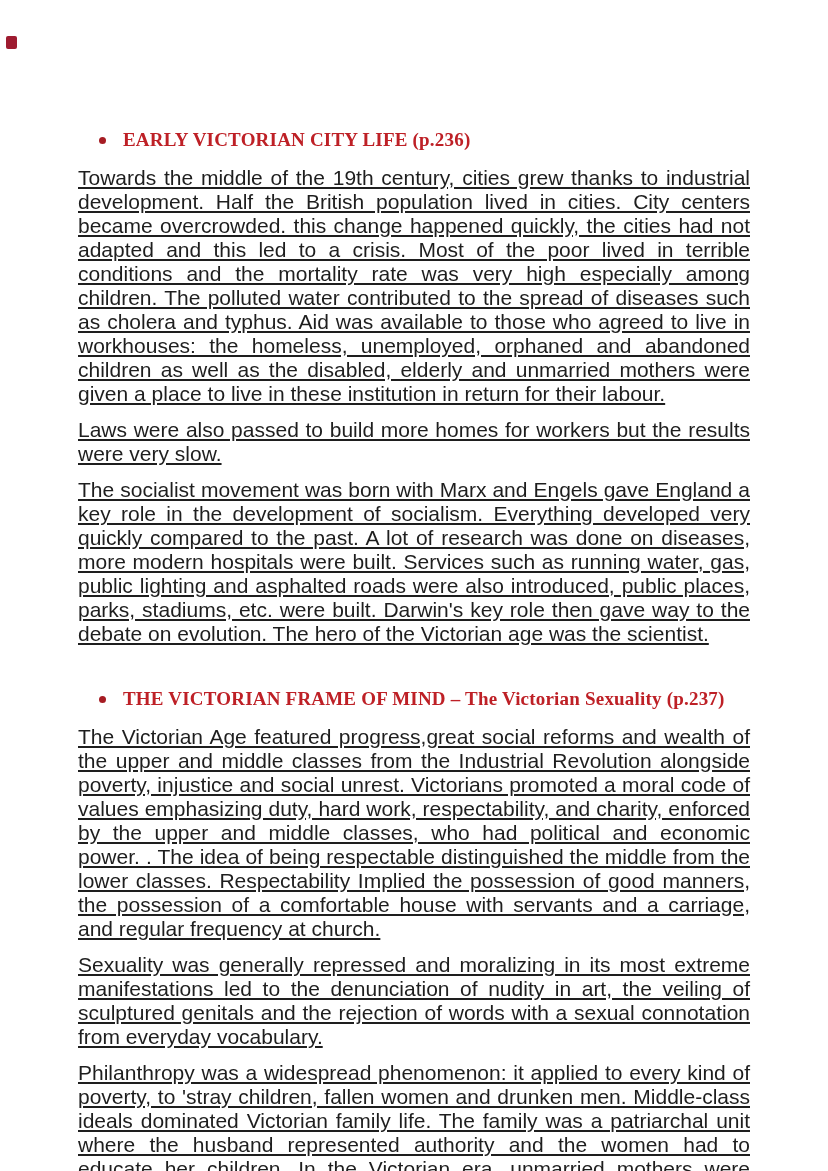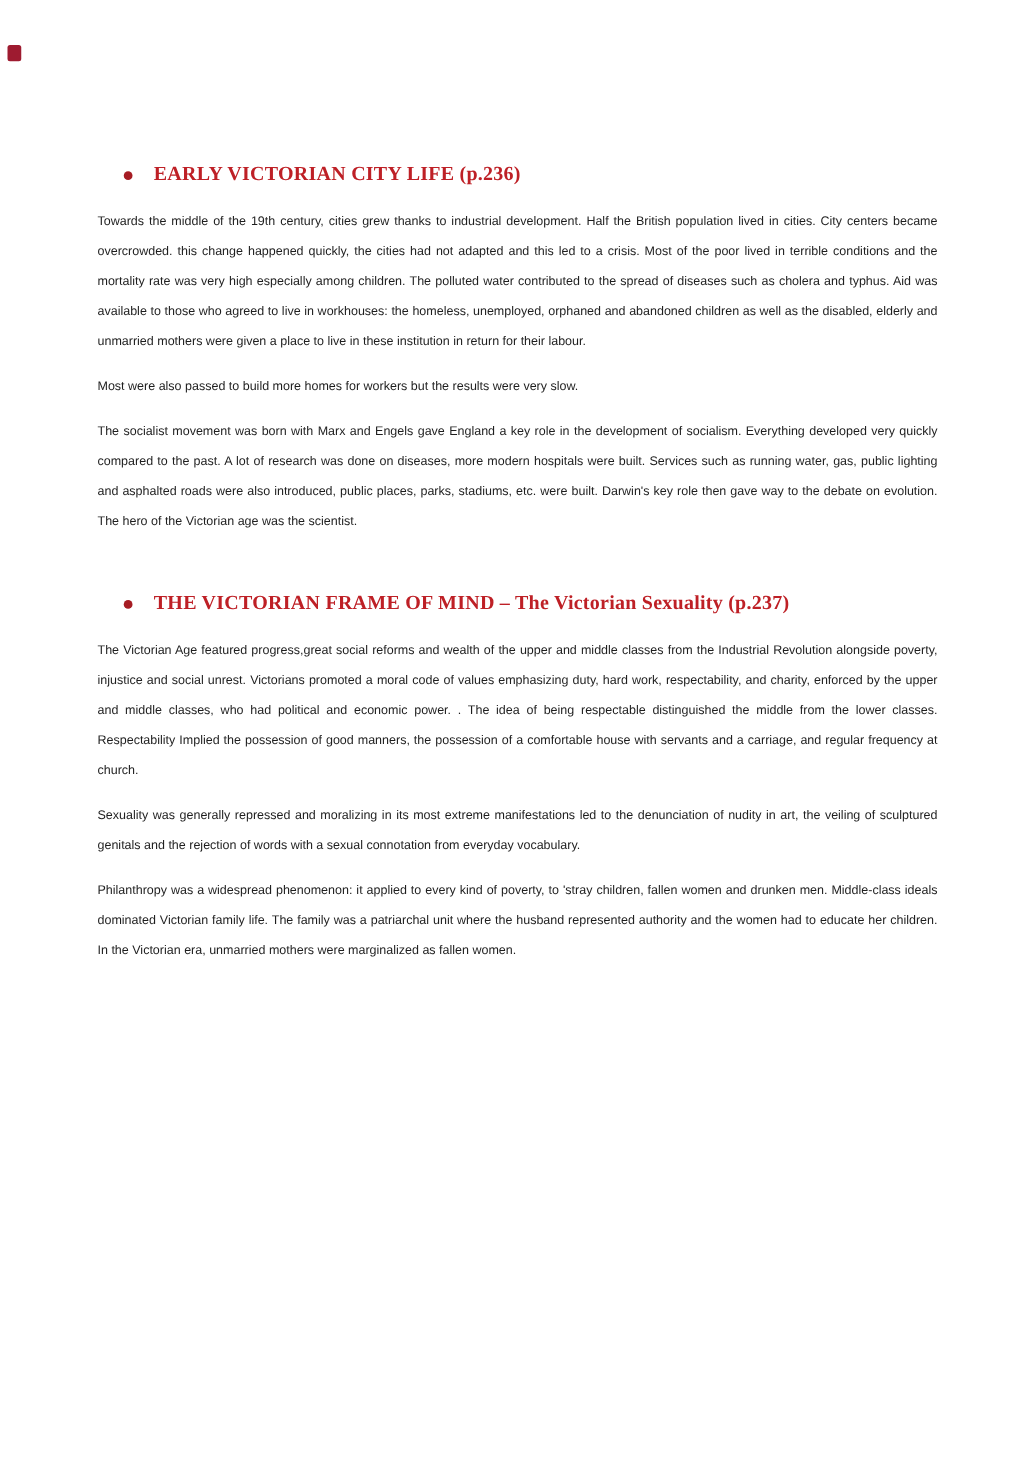--- a/index.html
+++ b/index.html
@@ -44,32 +44,33 @@
     height: 7px;
     border-radius: 50%;
     background: #a61c23;
     margin-right: 17px;
     flex: 0 0 auto;
   }
 
   .heading-text {
     font-family: "Liberation Serif", serif;
     font-weight: bold;
-    font-size: 16px;
+    font-size: 19px;
     line-height: 26px;
     color: #be2026;
     letter-spacing: 0.2px;
   }
 
   .para {
-    font-size: 10px;
+    font-size: 21px;
     line-height: 24px;
     color: #1e1e1e;
     text-align: justify;
     margin-bottom: 12px;
+    text-decoration: underline;
   }
 
   .section-2 .heading-row {
     margin-top: 40px;
   }
 </style>
 </head>
 <body>
 
 <div class="page">
@@ -77,21 +78,21 @@
   <div class="corner-mark"></div>
 
   <div class="content">
 
     <div class="section section-1">
       <div class="heading-row">
         <span class="bullet"></span>
         <span class="heading-text">EARLY VICTORIAN CITY LIFE (p.236)</span>
       </div>
       <p class="para">Towards the middle of the 19th century, cities grew thanks to industrial development. Half the British population lived in cities. City centers became overcrowded. this change happened quickly, the cities had not adapted and this led to a crisis. Most of the poor lived in terrible conditions and the mortality rate was very high especially among children. The polluted water contributed to the spread of diseases such as cholera and typhus. Aid was available to those who agreed to live in workhouses: the homeless, unemployed, orphaned and abandoned children as well as the disabled, elderly and unmarried mothers were given a place to live in these institution in return for their labour.</p>
-      <p class="para">Most were also passed to build more homes for workers but the results were very slow.</p>
+      <p class="para">Laws were also passed to build more homes for workers but the results were very slow.</p>
       <p class="para">The socialist movement was born with Marx and Engels gave England a key role in the development of socialism. Everything developed very quickly compared to the past. A lot of research was done on diseases, more modern hospitals were built. Services such as running water, gas, public lighting and asphalted roads were also introduced, public places, parks, stadiums, etc. were built. Darwin's key role then gave way to the debate on evolution. The hero of the Victorian age was the scientist.</p>
     </div>
 
     <div class="section section-2">
       <div class="heading-row">
         <span class="bullet"></span>
         <span class="heading-text">THE VICTORIAN FRAME OF MIND – The Victorian Sexuality (p.237)</span>
       </div>
       <p class="para">The Victorian Age featured progress,great social reforms and wealth of the upper and middle classes from the Industrial Revolution alongside poverty, injustice and social unrest. Victorians promoted a moral code of values emphasizing duty, hard work, respectability, and charity, enforced by the upper and middle classes, who had political and economic power. . The idea of being respectable distinguished the middle from the lower classes. Respectability Implied the possession of good manners, the possession of a comfortable house with servants and a carriage, and regular frequency at church.</p>
       <p class="para">Sexuality was generally repressed and moralizing in its most extreme manifestations led to the denunciation of nudity in art, the veiling of sculptured genitals and the rejection of words with a sexual connotation from everyday vocabulary.</p>

